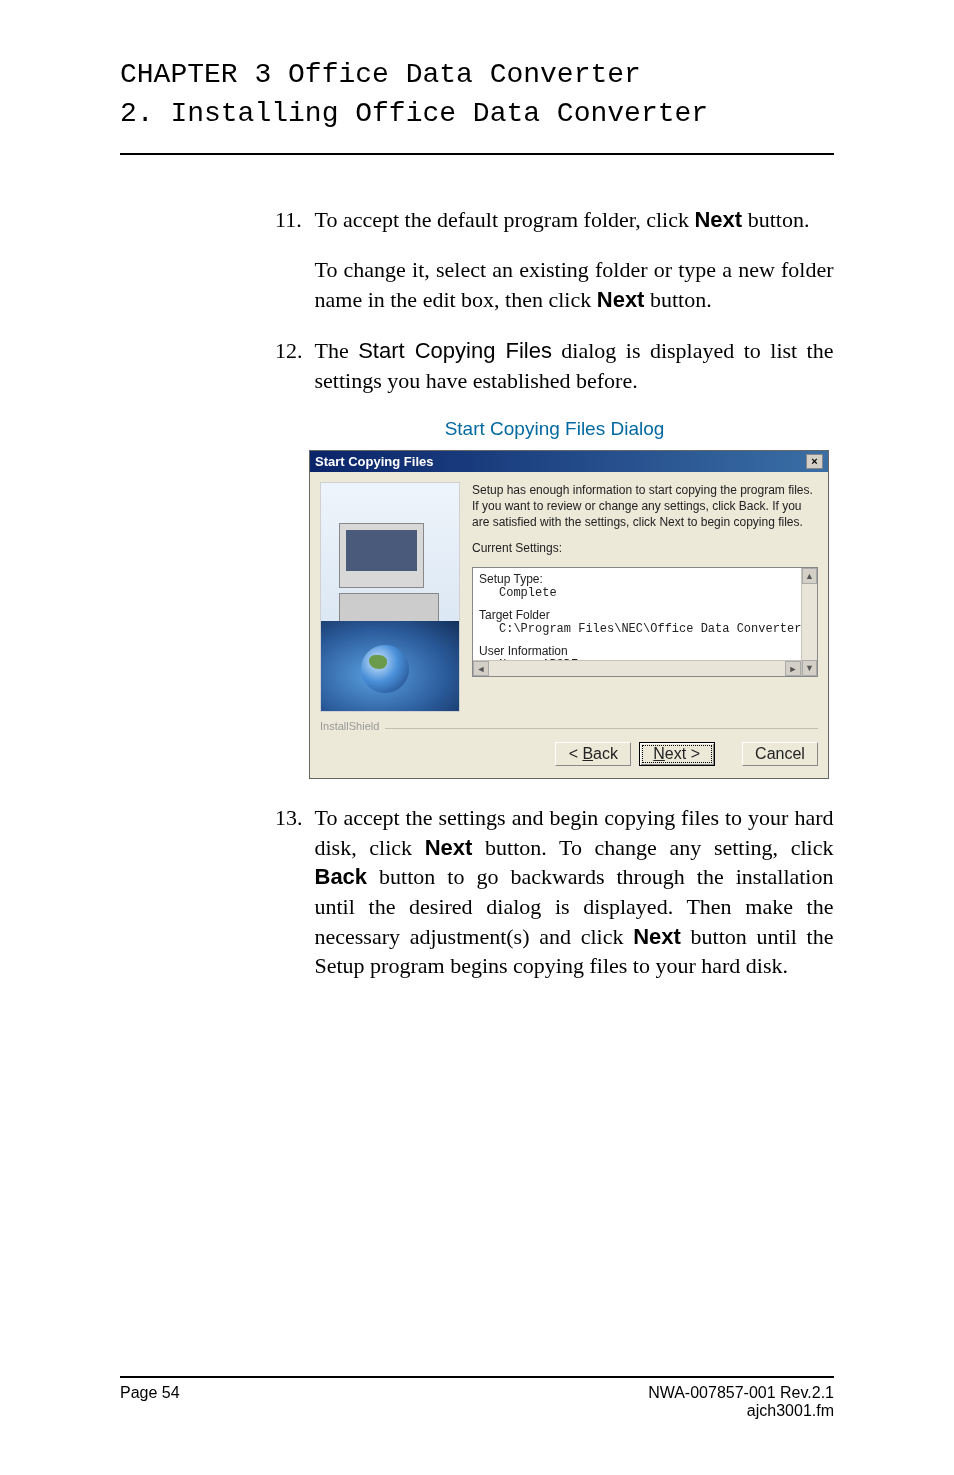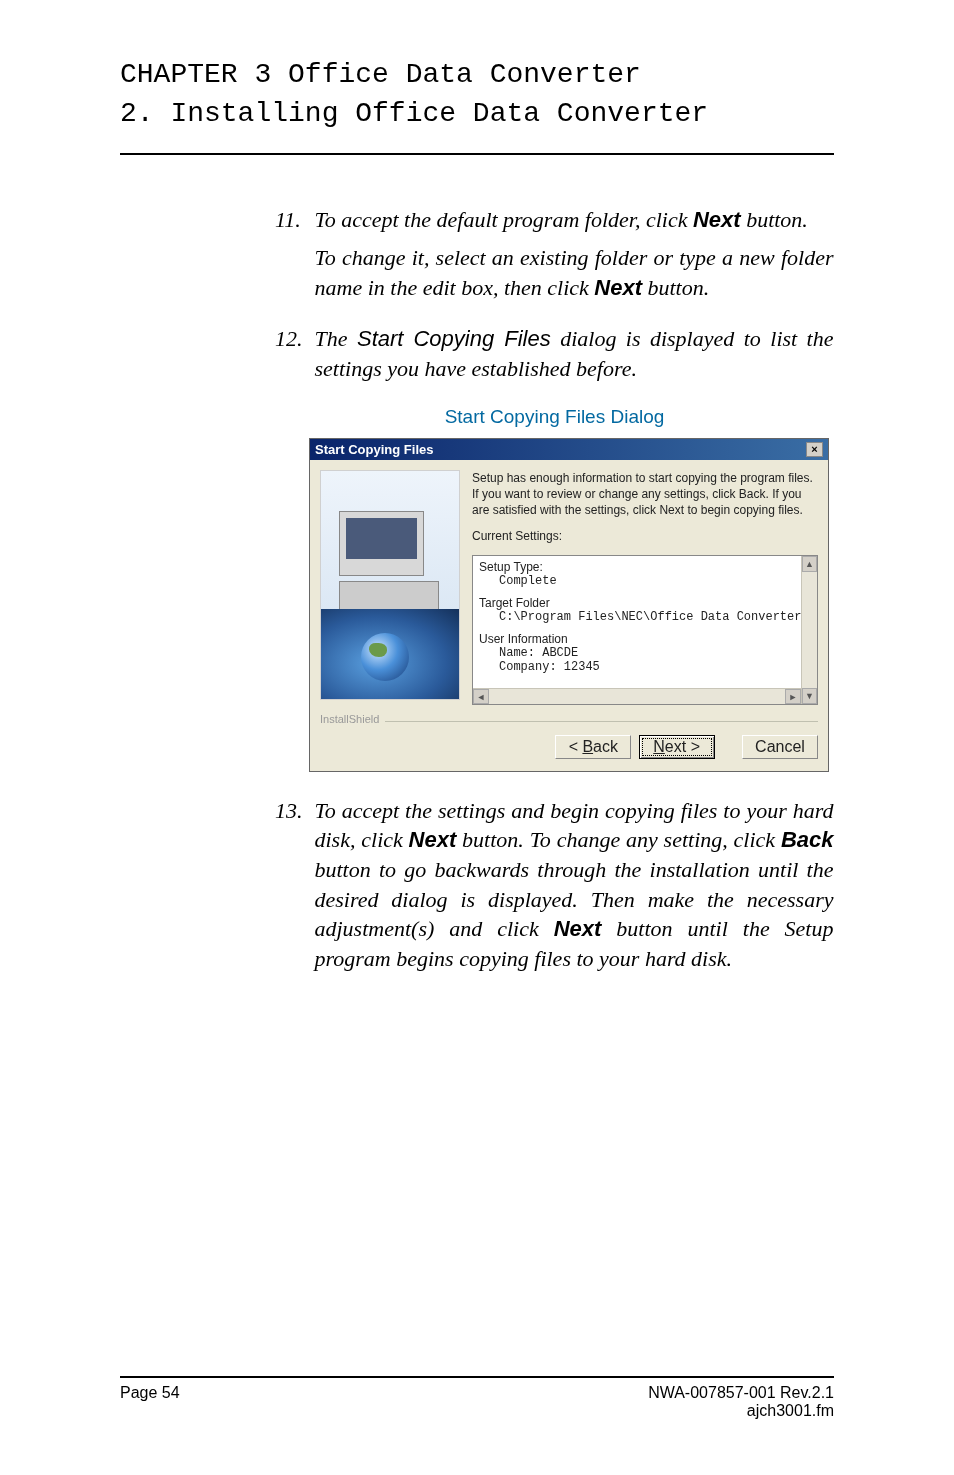--- a/index.html
+++ b/index.html
@@ -24,38 +24,37 @@
     margin-bottom: 50px;
   }
   .body-content {
     padding-left: 155px;
   }
   .list-item {
     font-size: 22px;
     line-height: 1.35;
     margin-bottom: 22px;
     text-align: justify;
-    font-style: italic;
   }
   .list-item .num {
     display: inline-block;
     width: 34px;
     vertical-align: top;
   }
   .list-item .txt {
     display: inline-block;
     width: calc(100% - 40px);
     vertical-align: top;
   }
   .bold-sans { font-family: Arial, Helvetica, sans-serif; font-weight: bold; }
   .sans { font-family: Arial, Helvetica, sans-serif; }
   .para-nonum {
     margin-left: 34px;
     text-align: justify;
-    margin-top: 8px;
+    margin-top: 20px;
   }
   .caption {
     color: #0369a1;
     font-family: Arial, Helvetica, sans-serif;
     font-size: 19px;
     text-align: center;
     margin: 18px 0 10px 0;
   }
 
   
@@ -131,21 +130,21 @@
   .wiz-image .globe::after{
     content:""; position:absolute; top:10px; left:8px; width:18px; height:14px;
     background:#6b9a4a; border-radius:40% 50% 50% 60%;
   }
   .dialog-right { flex:1; }
   .dialog-right p { margin-bottom: 10px; line-height: 1.35; }
   .current-settings-label { margin-top: 4px; margin-bottom: 4px; }
   .settings-box {
     background:#fff;
     border:1px solid #888;
-    height: 150px;
+    height: 110px;
     padding: 4px 6px;
     font-size: 12px;
     position: relative;
     overflow: hidden;
   }
   .settings-box .vscroll {
     position:absolute; top:0; right:0; width:16px; height:100%;
     background:#e8e5d8; border-left:1px solid #c8c5b8;
   }
   .settings-box .vscroll .arrow {

